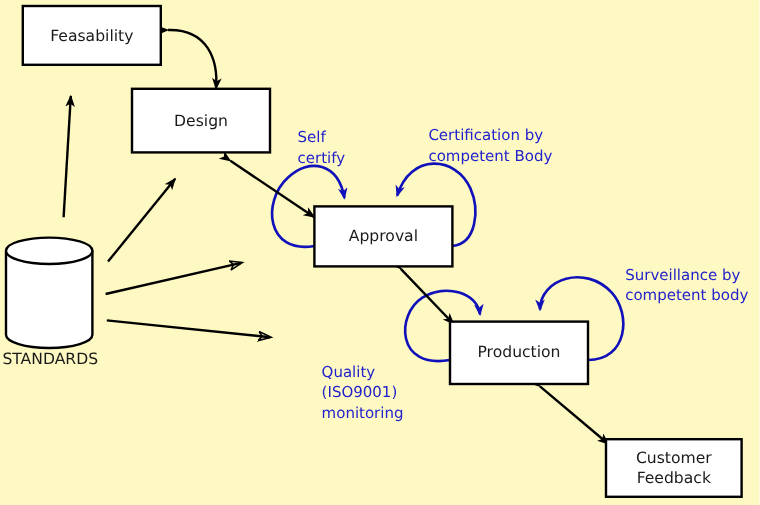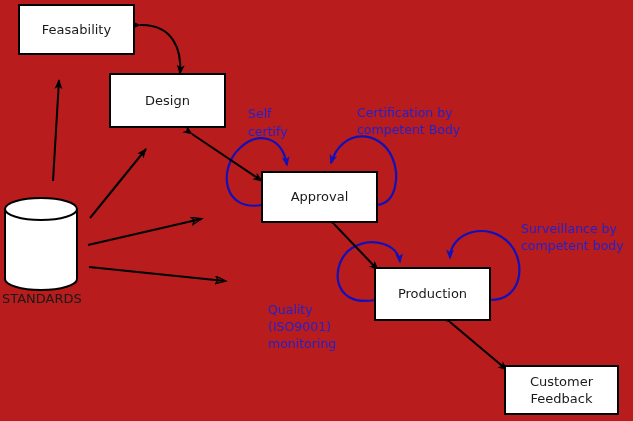--- a/index.html
+++ b/index.html
@@ -4,21 +4,21 @@
 <style>
   html, body {
     margin: 0;
     padding: 0;
     background: #ffffff;
   }
   #canvas {
     position: relative;
     width: 633px;
     height: 421px;
-    background: #b91c1c;
+    background: #fef9c3;
     overflow: hidden;
     font-family: "DejaVu Sans", sans-serif;
   }
   #diagram-svg {
     position: absolute;
     left: 0;
     top: 0;
     width: 633px;
     height: 421px;
   }

